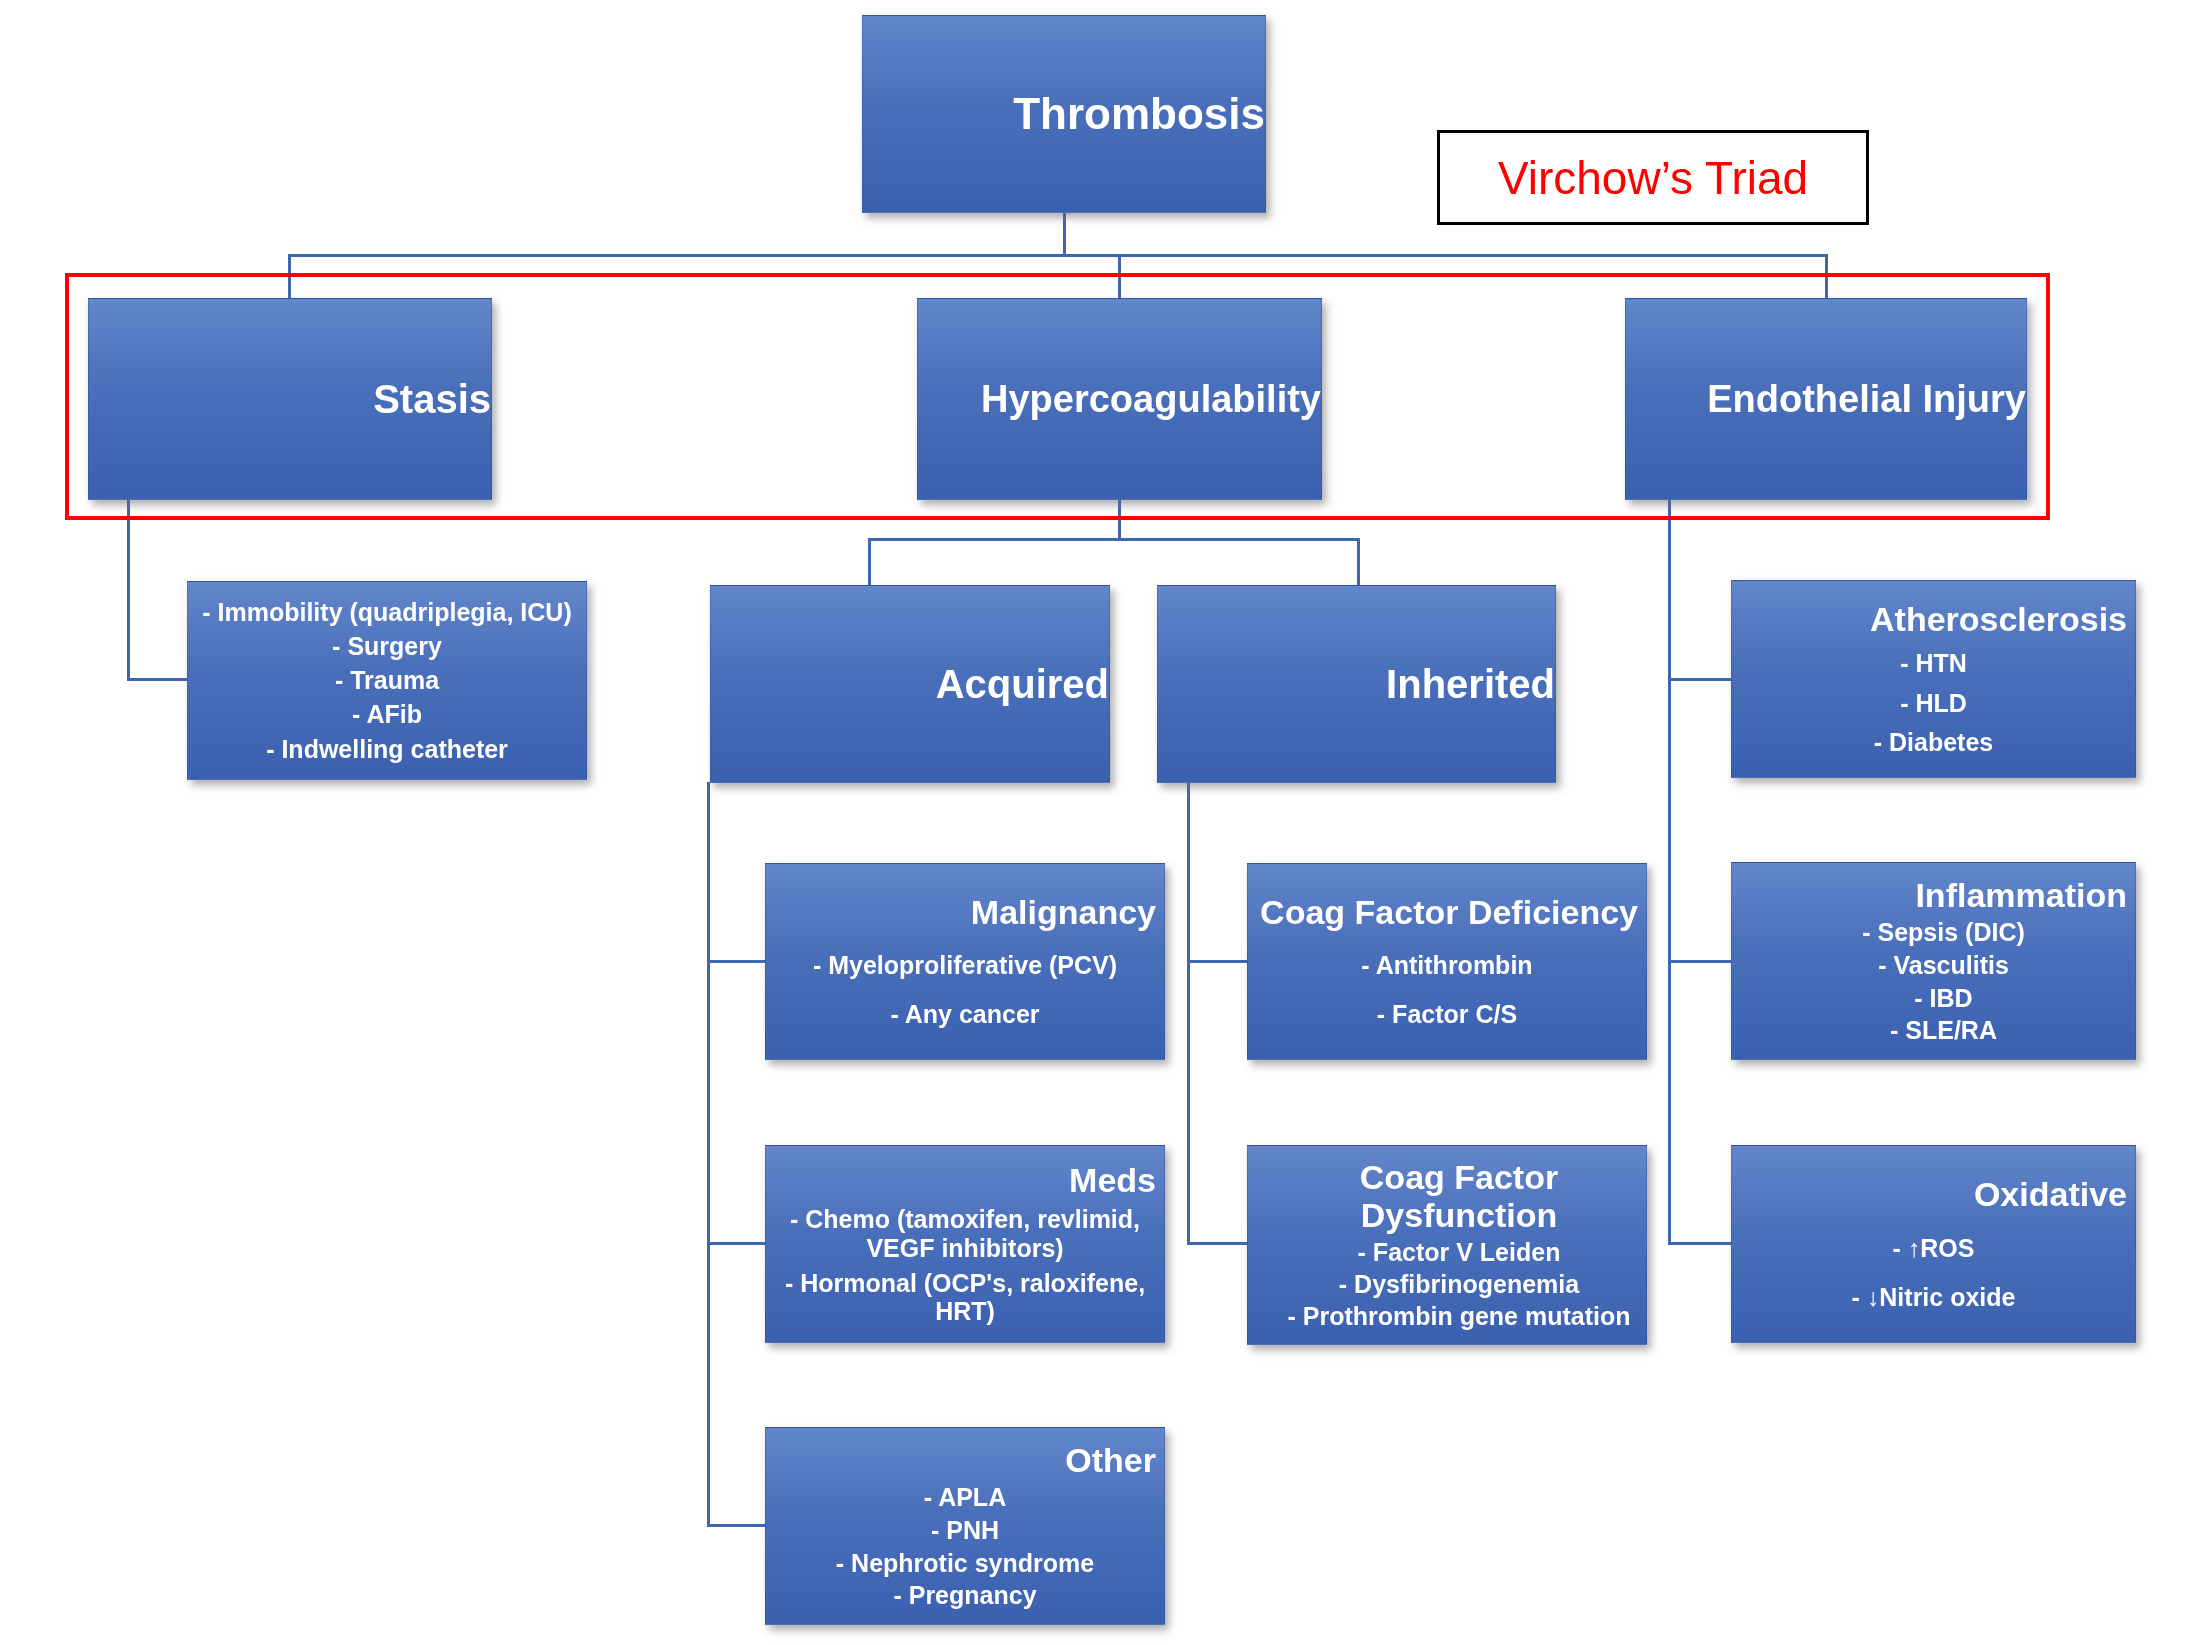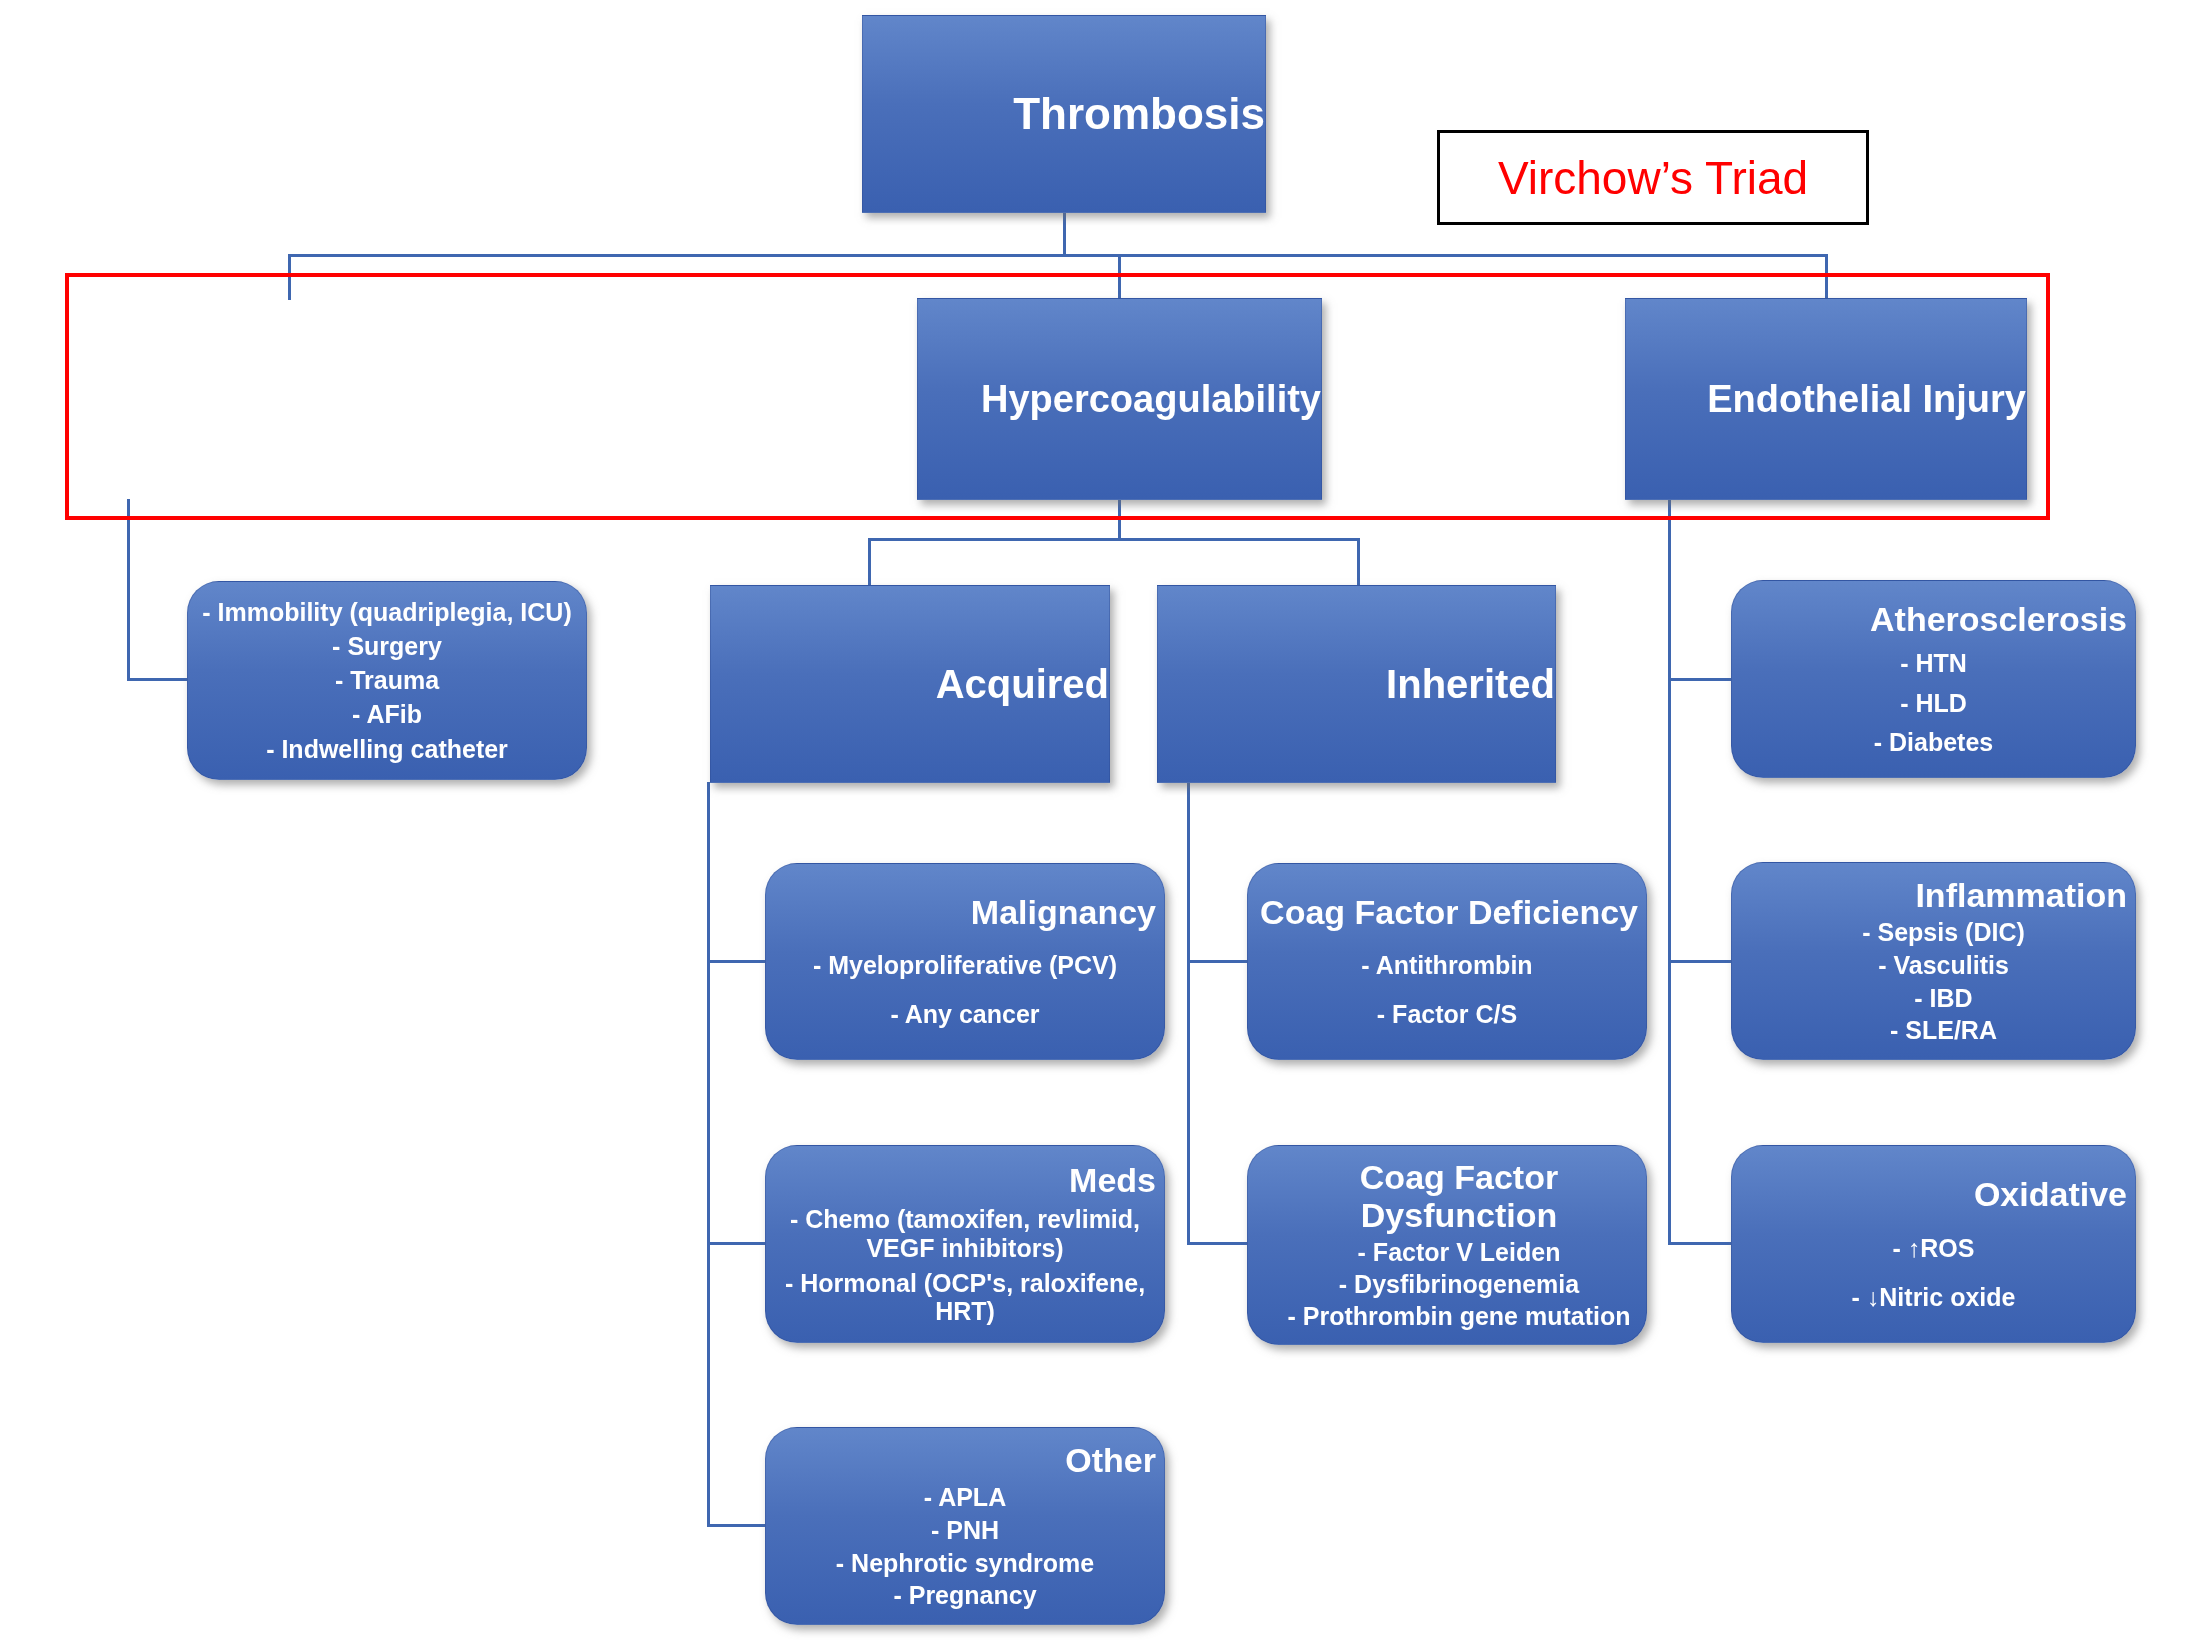--- a/index.html
+++ b/index.html
@@ -20,21 +20,21 @@
     display:flex;
     flex-direction:column;
     align-items:flex-end;
     justify-content:center;
     text-align:center;
     font-weight:bold;
   }
   .label-44{font-size:44px;}
   .label-40{font-size:40px;}
   .label-38{font-size:38px;}
-  .leaf{justify-content:space-evenly;padding:10px 8px;border-radius:32px;}
+  .leaf{justify-content:space-evenly;padding:10px 8px;}
   .leaf-title{font-size:34px;line-height:1.1;}
   .leaf-item{font-size:25px;line-height:1.15;width:100%;}
   .conn{position:absolute;background:#3f67b0;}
   #triad-outline{
     position:absolute;
     border:4px solid #ff0000;
     box-sizing:border-box;
     background:transparent;
   }
   #virchow{
@@ -82,20 +82,23 @@
   <div id="triad-outline" style="left:65px;top:273px;width:1985px;height:247px;"></div>
 
   <div class="box label-44" style="left:862px;top:15px;width:404px;height:198px;">
     <span>Thrombosis</span>
   </div>
 
   <div id="virchow" style="left:1437px;top:130px;width:432px;height:95px;color:#ff0000;">
     <span>Virchow’s Triad</span>
   </div>
 
+  <div class="box label-40" style="left:88px;top:298px;width:404px;height:202px;">
+    <span>Stasis</span>
+  </div>
   <div class="box label-38" style="left:1625px;top:298px;width:402px;height:202px;">
     <span>Endothelial Injury</span>
   </div>
   <div class="box label-38" style="left:917px;top:298px;width:405px;height:202px;">
     <span>Hypercoagulability</span>
   </div>
 
   <div class="box leaf" style="left:187px;top:581px;width:400px;height:199px;">
     <div class="leaf-item">- Immobility (quadriplegia, ICU)</div>
     <div class="leaf-item">- Surgery</div>

